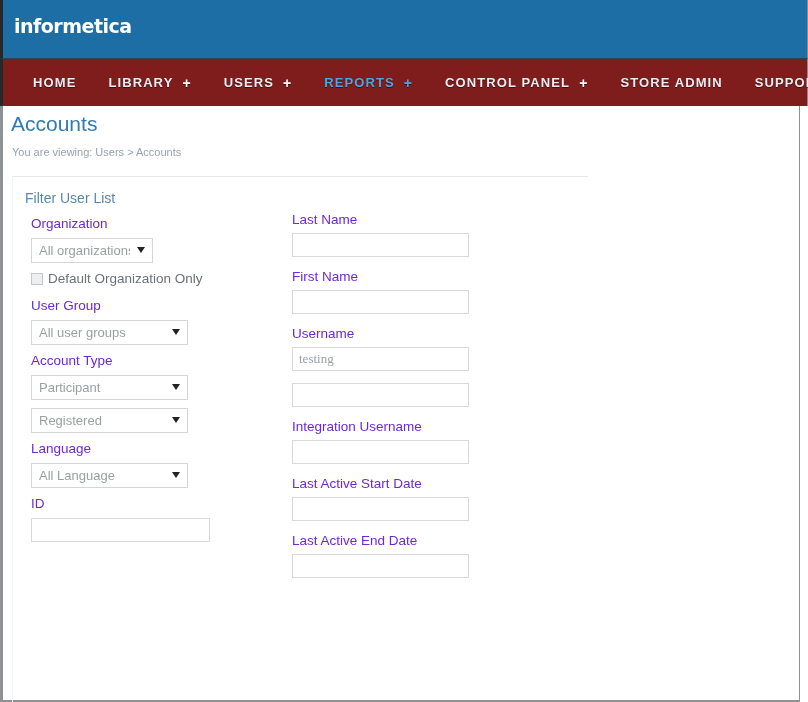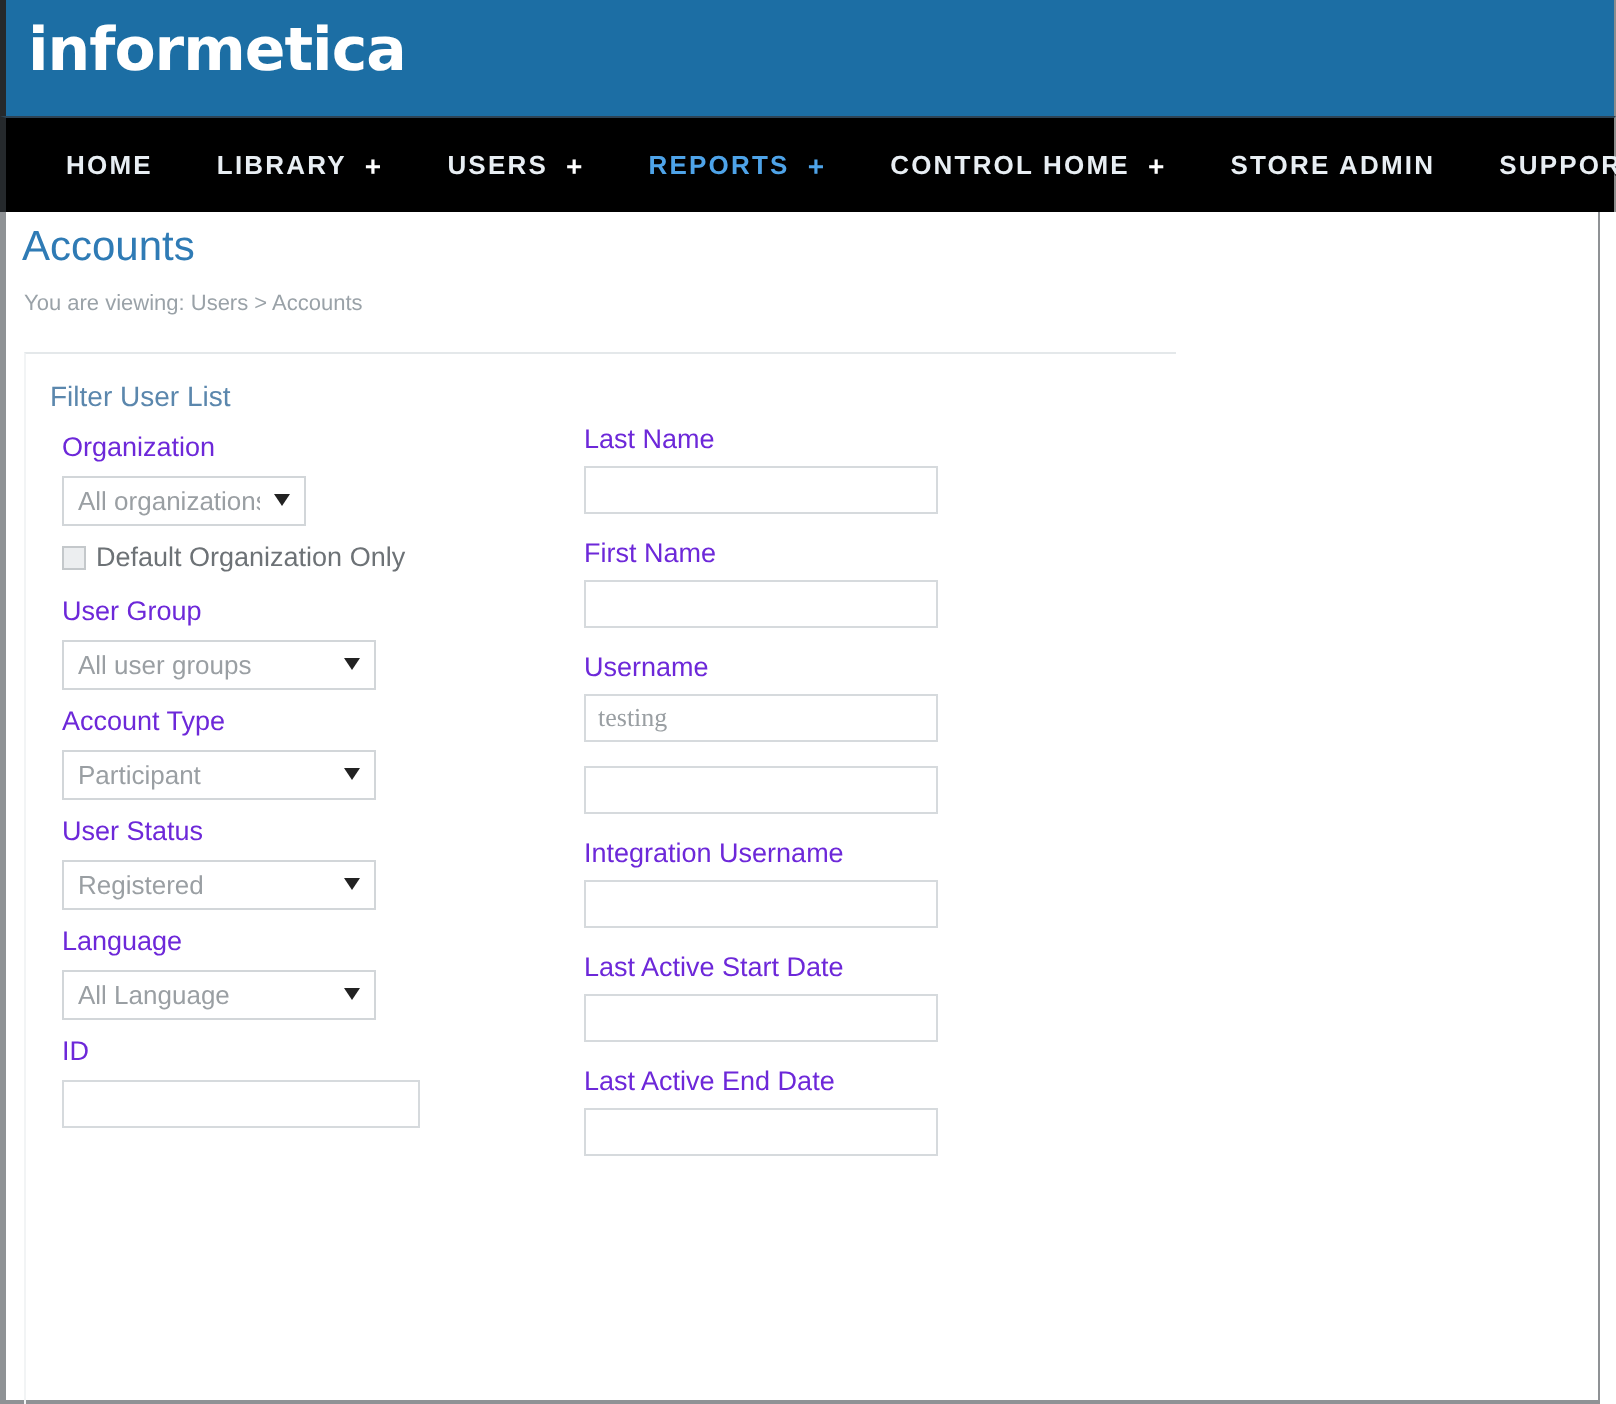--- a/index.html
+++ b/index.html
@@ -29,35 +29,35 @@
     height: 58px;
     background: #1c6ea4;
     box-sizing: border-box;
     border-left: 3px solid #25292c;
     border-right: 1px solid #8c8c8c;
   }
   .brand-logo {
     position: absolute;
     left: 11px;
     top: 9px;
-    font-size: 30px;
+    font-size: 19px;
     line-height: 34px;
     font-weight: bold;
     color: #ffffff;
     letter-spacing: -0.5px;
     font-family: "DejaVu Sans", sans-serif;
   }
 
   
   .nav-bar {
     position: absolute;
     left: 0; top: 58px;
     width: 808px;
     height: 48px;
-    background: #000000;
+    background: #7f1d1d;
     box-sizing: border-box;
     border-left: 3px solid #25292c;
     border-right: 1px solid #8c8c8c;
     border-top: 1px solid #2e4354;
     display: flex;
     align-items: center;
     padding-left: 14px;
   }
   .nav-item {
     display: flex;
@@ -242,21 +242,21 @@
     </div>
     <div class="nav-item">
       <span class="nav-label">USERS</span>
       <span class="nav-plus">+</span>
     </div>
     <div class="nav-item active">
       <span class="nav-label">REPORTS</span>
       <span class="nav-plus">+</span>
     </div>
     <div class="nav-item">
-      <span class="nav-label">CONTROL HOME</span>
+      <span class="nav-label">CONTROL PANEL</span>
       <span class="nav-plus">+</span>
     </div>
     <div class="nav-item">
       <span class="nav-label">STORE ADMIN</span>
     </div>
     <div class="nav-item">
       <span class="nav-label">SUPPORT</span>
 
     </div>
   </div>
@@ -302,21 +302,20 @@
             <div class="field-label">Account Type</div>
             <div class="select-wrap">
               <select class="ui-select w-std">
                 <option>Participant</option>
               </select>
               <span class="select-arrow"></span>
             </div>
           </div>
 
           <div class="field">
-            <div class="field-label">User Status</div>
             <div class="select-wrap">
               <select class="ui-select w-std">
                 <option>Registered</option>
               </select>
               <span class="select-arrow"></span>
             </div>
           </div>
 
           <div class="field">
             <div class="field-label">Language</div>

